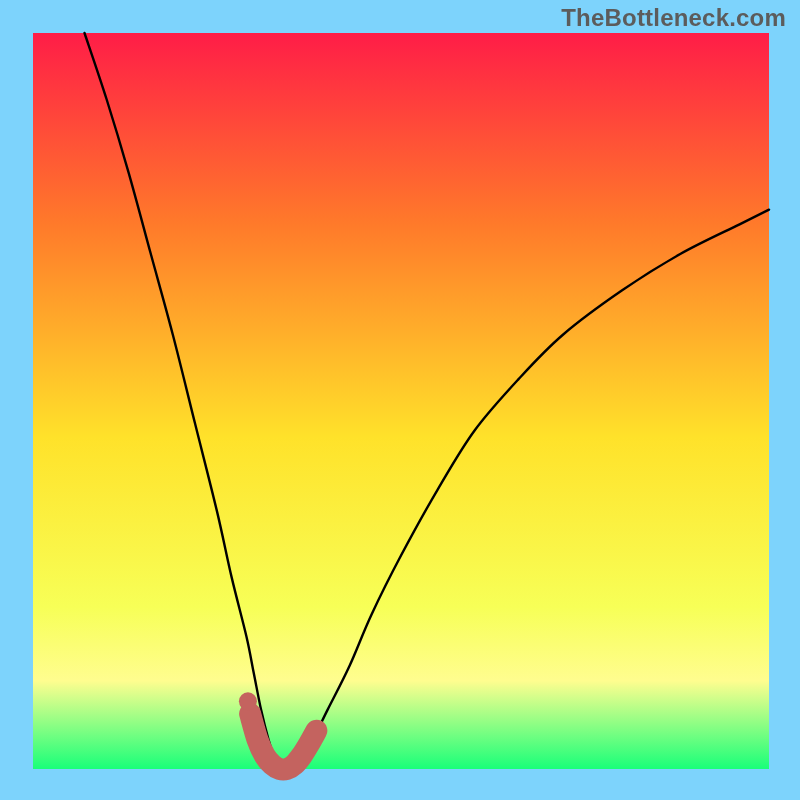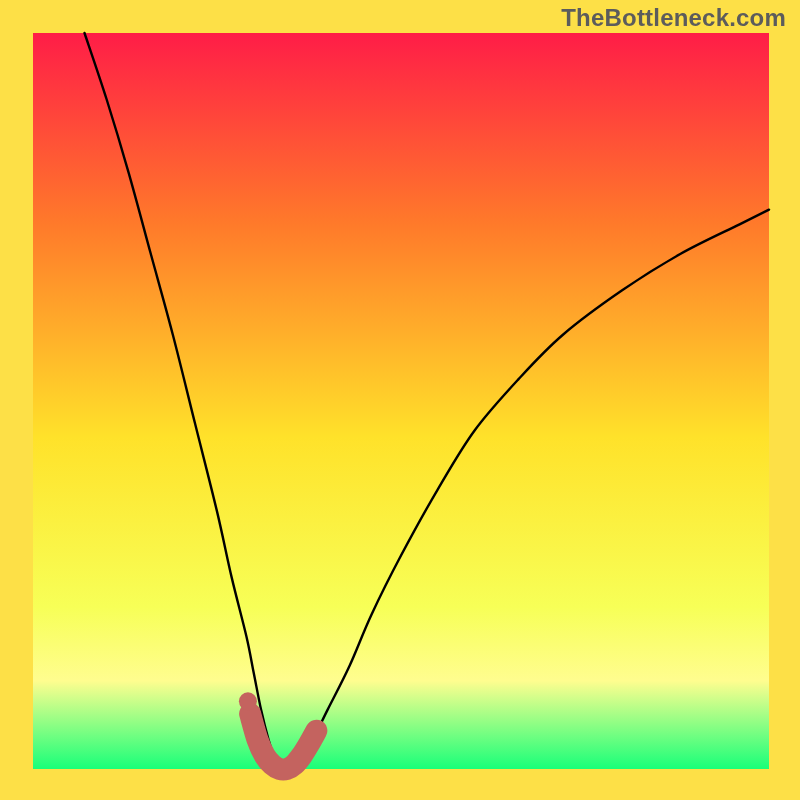--- a/index.html
+++ b/index.html
@@ -8,21 +8,21 @@
     width: 800px;
     height: 800px;
     background: #000000;
     font-family: Arial, Helvetica, sans-serif;
     overflow: hidden;
   }
   .stage {
     position: relative;
     width: 800px;
     height: 800px;
-    background: #fde047;
+    background: #7dd3fc;
   }
   .watermark {
     position: absolute;
     top: 4px;
     right: 14px;
     font-size: 24px;
     font-weight: 600;
     color: #5c5c5c;
     letter-spacing: 0.2px;
     z-index: 30;

